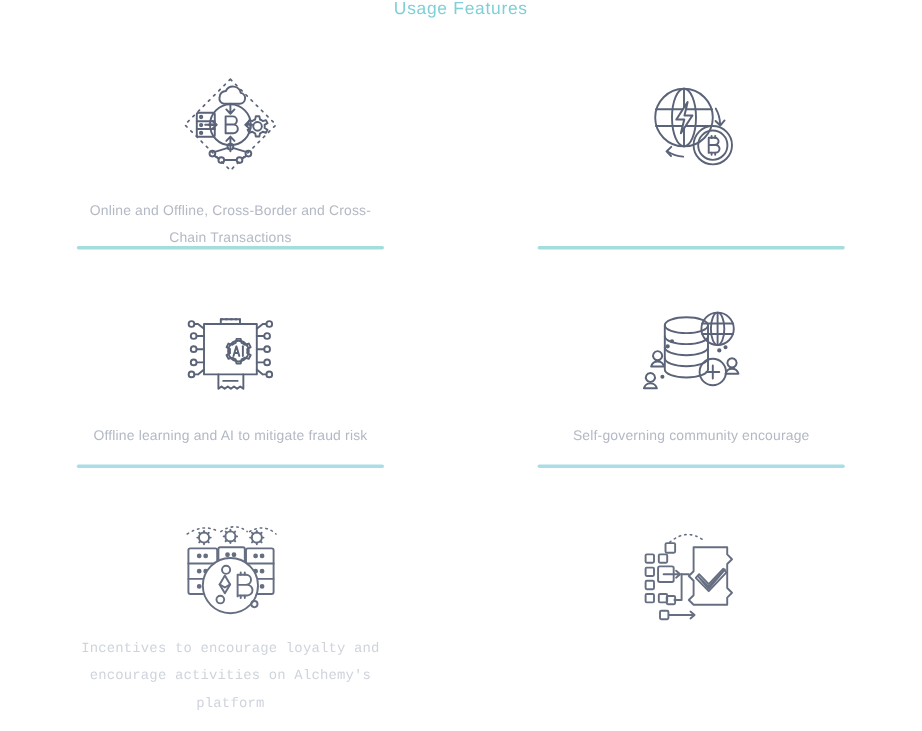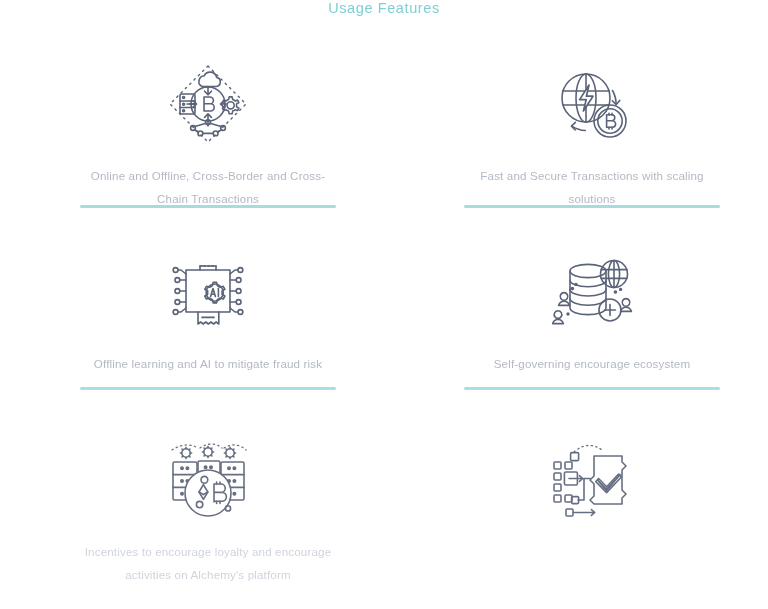--- a/index.html
+++ b/index.html
@@ -37,21 +37,21 @@
     color: #7ecfd6;
     font-family: "Liberation Sans", sans-serif;
     font-weight: 400;
     line-height: 20px;
   }
 
   
   .grid {
     position: absolute;
     top: 34px;
-    left: 16px;
+    left: 0;
     width: 704px;
     display: grid;
     grid-template-columns: 384px 384px;
     grid-template-rows: 188px 188px 188px;
   }
 
   .card {
     position: relative;
     display: flex;
     flex-direction: column;
@@ -90,21 +90,21 @@
     width: 256px;
     height: 3px;
     border-radius: 2px;
     background: #a9dfe3;
   }
 
   .row1 .divider { background: #a5dcdc; bottom: 14px; }
   .row2 .divider { background: #a9dee6; bottom: 20px; }
 
   
-  .row3 .card-text { color: #cfd4dc; }
+  .row3 .card-text { color: #cfd4dc; font-family: Liberation Mono, monospace; }
   .row3 .icon-wrap svg { opacity: 0.92; }
 </style>
 </head>
 <body>
 
 <div class="page">
 
   <div class="section-title">Usage Features</div>
 
   <div class="grid">
@@ -168,21 +168,20 @@
           <path d="M68.3 44.8 L72.2 48.6 L75.8 44.4"></path>
           <path d="M28.3 70.3 a27 27 0 0 0 13 4.2"></path>
           <path d="M31.4 66.4 L27.4 70.2 L31.2 74"></path>
 
           <circle cx="66" cy="65" r="16"></circle>
           <circle cx="66" cy="65" r="12.2"></circle>
           <path d="M62.6 58.8 V71.4 M62.6 58.8 H67.8 a3 3 0 0 1 0 6 H62.6 M62.6 64.8 H68.4 a3.2 3.2 0 0 1 0 6.4 H62.6"></path>
           <path d="M65 57.2 V59 M68 57.2 V59 M65 71.2 V73 M68 71.2 V73"></path>
         </svg>
       </div>
-      <div class="card-text">Fast and Secure Transactions with scaling solutions</div>
       <div class="divider"></div>
     </div>
 
     <div class="card row2">
       <div class="icon-wrap">
         <svg width="96" height="96" viewBox="0 0 96 96" fill="none" stroke="#5a6378" stroke-width="1.6" stroke-linecap="round" stroke-linejoin="round">
 
           <path d="M26 26 H70 V68 H26 Z"></path>
 
           <path d="M40 26 V22 H56 V26"></path>
@@ -247,21 +246,21 @@
           <path d="M82 54.6 a3.8 3.8 0 1 0 0.01 0 Z"></path>
           <path d="M76.6 67.4 a5.6 5.6 0 0 1 10.8 0 Z"></path>
 
           <circle cx="28.4" cy="44.6" r="1" fill="#5a6378"></circle>
           <circle cx="32" cy="40.4" r="0.9" fill="#5a6378"></circle>
           <circle cx="71.4" cy="48" r="1" fill="#5a6378"></circle>
           <circle cx="76.6" cy="45.4" r="0.9" fill="#5a6378"></circle>
           <circle cx="24" cy="70" r="0.9" fill="#5a6378"></circle>
         </svg>
       </div>
-      <div class="card-text">Self-governing encourage ecosystem</div>
+      <div class="card-text">Self-governing community encourage</div>
       <div class="divider"></div>
     </div>
 
     <div class="card row3">
       <div class="icon-wrap">
         <svg width="96" height="96" viewBox="0 0 96 96" fill="none" stroke="#5a6378" stroke-width="1.6" stroke-linecap="round" stroke-linejoin="round">
 
           <path d="M12 18 Q26 9 38 16" stroke-dasharray="1.3 3.4" stroke-width="1.3"></path>
           <path d="M40 16 Q52 8 62 16" stroke-dasharray="1.3 3.4" stroke-width="1.3"></path>
           <path d="M64 16 Q76 9 86 18" stroke-dasharray="1.3 3.4" stroke-width="1.3"></path>

